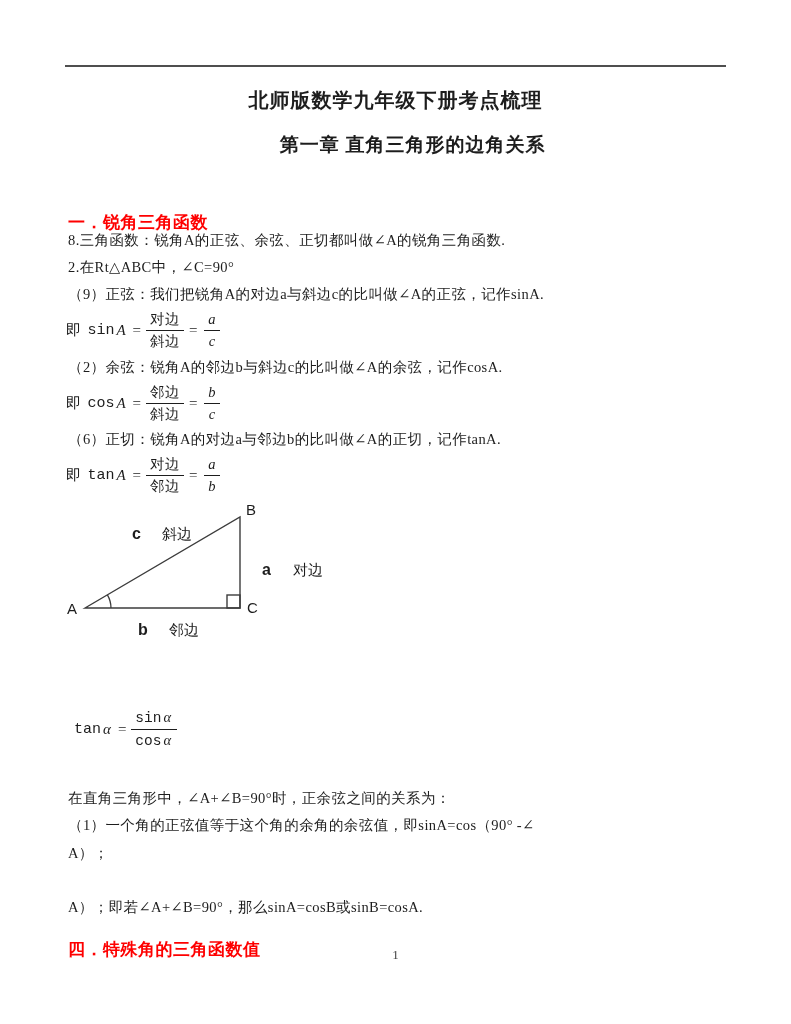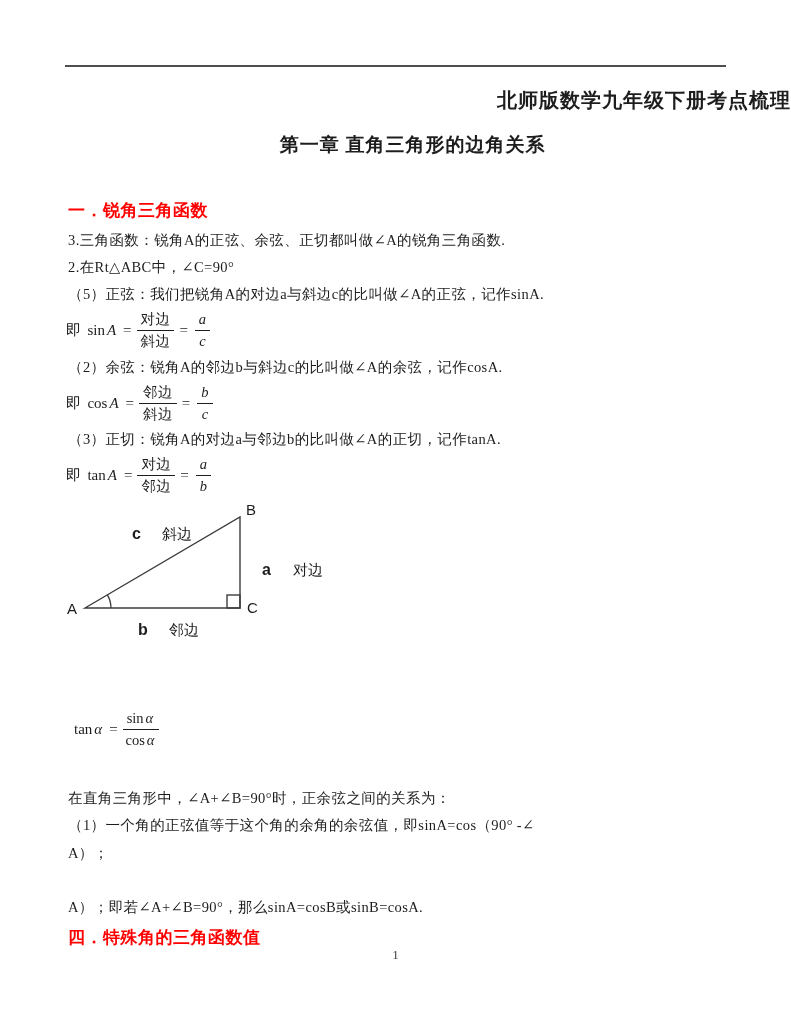--- a/index.html
+++ b/index.html
@@ -4,31 +4,31 @@
 <style>
   * { margin:0; padding:0; box-sizing:border-box; }
   html,body { background:#e8e8e8; }
   .page {
     position:relative; width:791px; height:1024px; background:#ffffff;
     margin:0 auto; overflow:hidden;
     font-family:"Liberation Serif","DejaVu Serif",serif;
     color:#1d1d1d;
   }
   .rule { position:absolute; left:65px; top:65px; width:661px; height:2px; background:#4f4f4f; }
-  .doc-title { position:absolute; top:87px; left:0; width:100%; text-align:right;
+  .doc-title { position:absolute; top:87px; left:0; width:100%; text-align:center;
     font-size:20px; font-weight:bold; letter-spacing:1px; }
   .doc-subtitle { position:absolute; top:132px; left:0; width:100%; text-align:center;
     font-size:19px; font-weight:bold; letter-spacing:1px;padding-left:34px; }
   .sec-heading { position:absolute; left:68px; font-size:17px; font-weight:bold;
-    color:#fe0000; white-space:nowrap; letter-spacing:0.5px; }
+    color:#fe0000; white-space:nowrap; letter-spacing:0.5px;margin-top:12px; }
   .line { position:absolute; left:68px; font-size:14.5px; white-space:nowrap; letter-spacing:0.4px; }
   .formula { position:absolute; left:66px; display:flex; align-items:center;
     font-size:15px; white-space:nowrap; height:44px; }
   .formula .cn { letter-spacing:0.4px; }
-  .fn { font-family:Liberation Serif, serif; margin-left:6px; }
+  .fn { font-family:Liberation Mono, monospace; margin-left:6px; }
   .var { font-style:italic; font-family:"Liberation Serif","DejaVu Serif",serif; margin:0 2px; }
   .op { margin:0 5px; }
   .frac { display:inline-flex; flex-direction:column; align-items:center;
     vertical-align:middle; line-height:1.25; font-size:14.5px; }
   .frac .num { display:block; border-bottom:1.2px solid #1d1d1d; padding:0 4px 1px; text-align:center; }
   .frac .den { display:block; padding-top:1px; text-align:center; }
   sup.msup { font-size:10px; vertical-align:super; line-height:0; margin-left:1px; }
   .page-number { position:absolute; top:947px; left:0; width:100%; text-align:center;
     font-size:13px; color:#444; }
   svg text { font-family:"Liberation Serif","DejaVu Serif",serif; fill:#1d1d1d; }
@@ -40,23 +40,23 @@
 <body>
 
 <div class="page">
 
   <div class="rule"></div>
 
   <div class="doc-title">北师版数学九年级下册考点梳理</div>
   <div class="doc-subtitle">第一章 直角三角形的边角关系</div>
 
   <div class="sec-heading" style="top:199px">一．锐角三角函数</div>
-  <div class="line" style="top:231px">3.三角函数：锐角A的正弦、余弦、正切都叫做∠A的锐角三角函数.</div>
+  <div class="line" style="top:231px">8.三角函数：锐角A的正弦、余弦、正切都叫做∠A的锐角三角函数.</div>
   <div class="line" style="top:258px">2.在Rt△ABC中，∠C=90°</div>
-  <div class="line" style="top:285px">（5）正弦：我们把锐角A的对边a与斜边c的比叫做∠A的正弦，记作sinA.</div>
+  <div class="line" style="top:285px">（9）正弦：我们把锐角A的对边a与斜边c的比叫做∠A的正弦，记作sinA.</div>
 
   <div class="formula" style="top:308px">
     <span class="cn">即</span>
     <span class="fn">sin</span>
     <span class="var">A</span>
     <span class="op">=</span>
     <span class="frac">
       <span class="num cn">对边</span>
       <span class="den cn">斜边</span>
     </span>
@@ -78,21 +78,21 @@
       <span class="num cn">邻边</span>
       <span class="den cn">斜边</span>
     </span>
     <span class="op">=</span>
     <span class="frac">
       <span class="num var">b</span>
       <span class="den var">c</span>
     </span>
   </div>
 
-  <div class="line" style="top:430px">（3）正切：锐角A的对边a与邻边b的比叫做∠A的正切，记作tanA.</div>
+  <div class="line" style="top:430px">（6）正切：锐角A的对边a与邻边b的比叫做∠A的正切，记作tanA.</div>
 
   <div class="formula" style="top:453px">
     <span class="cn">即</span>
     <span class="fn">tan</span>
     <span class="var">A</span>
     <span class="op">=</span>
     <span class="frac">
       <span class="num cn">对边</span>
       <span class="den cn">邻边</span>
     </span>

